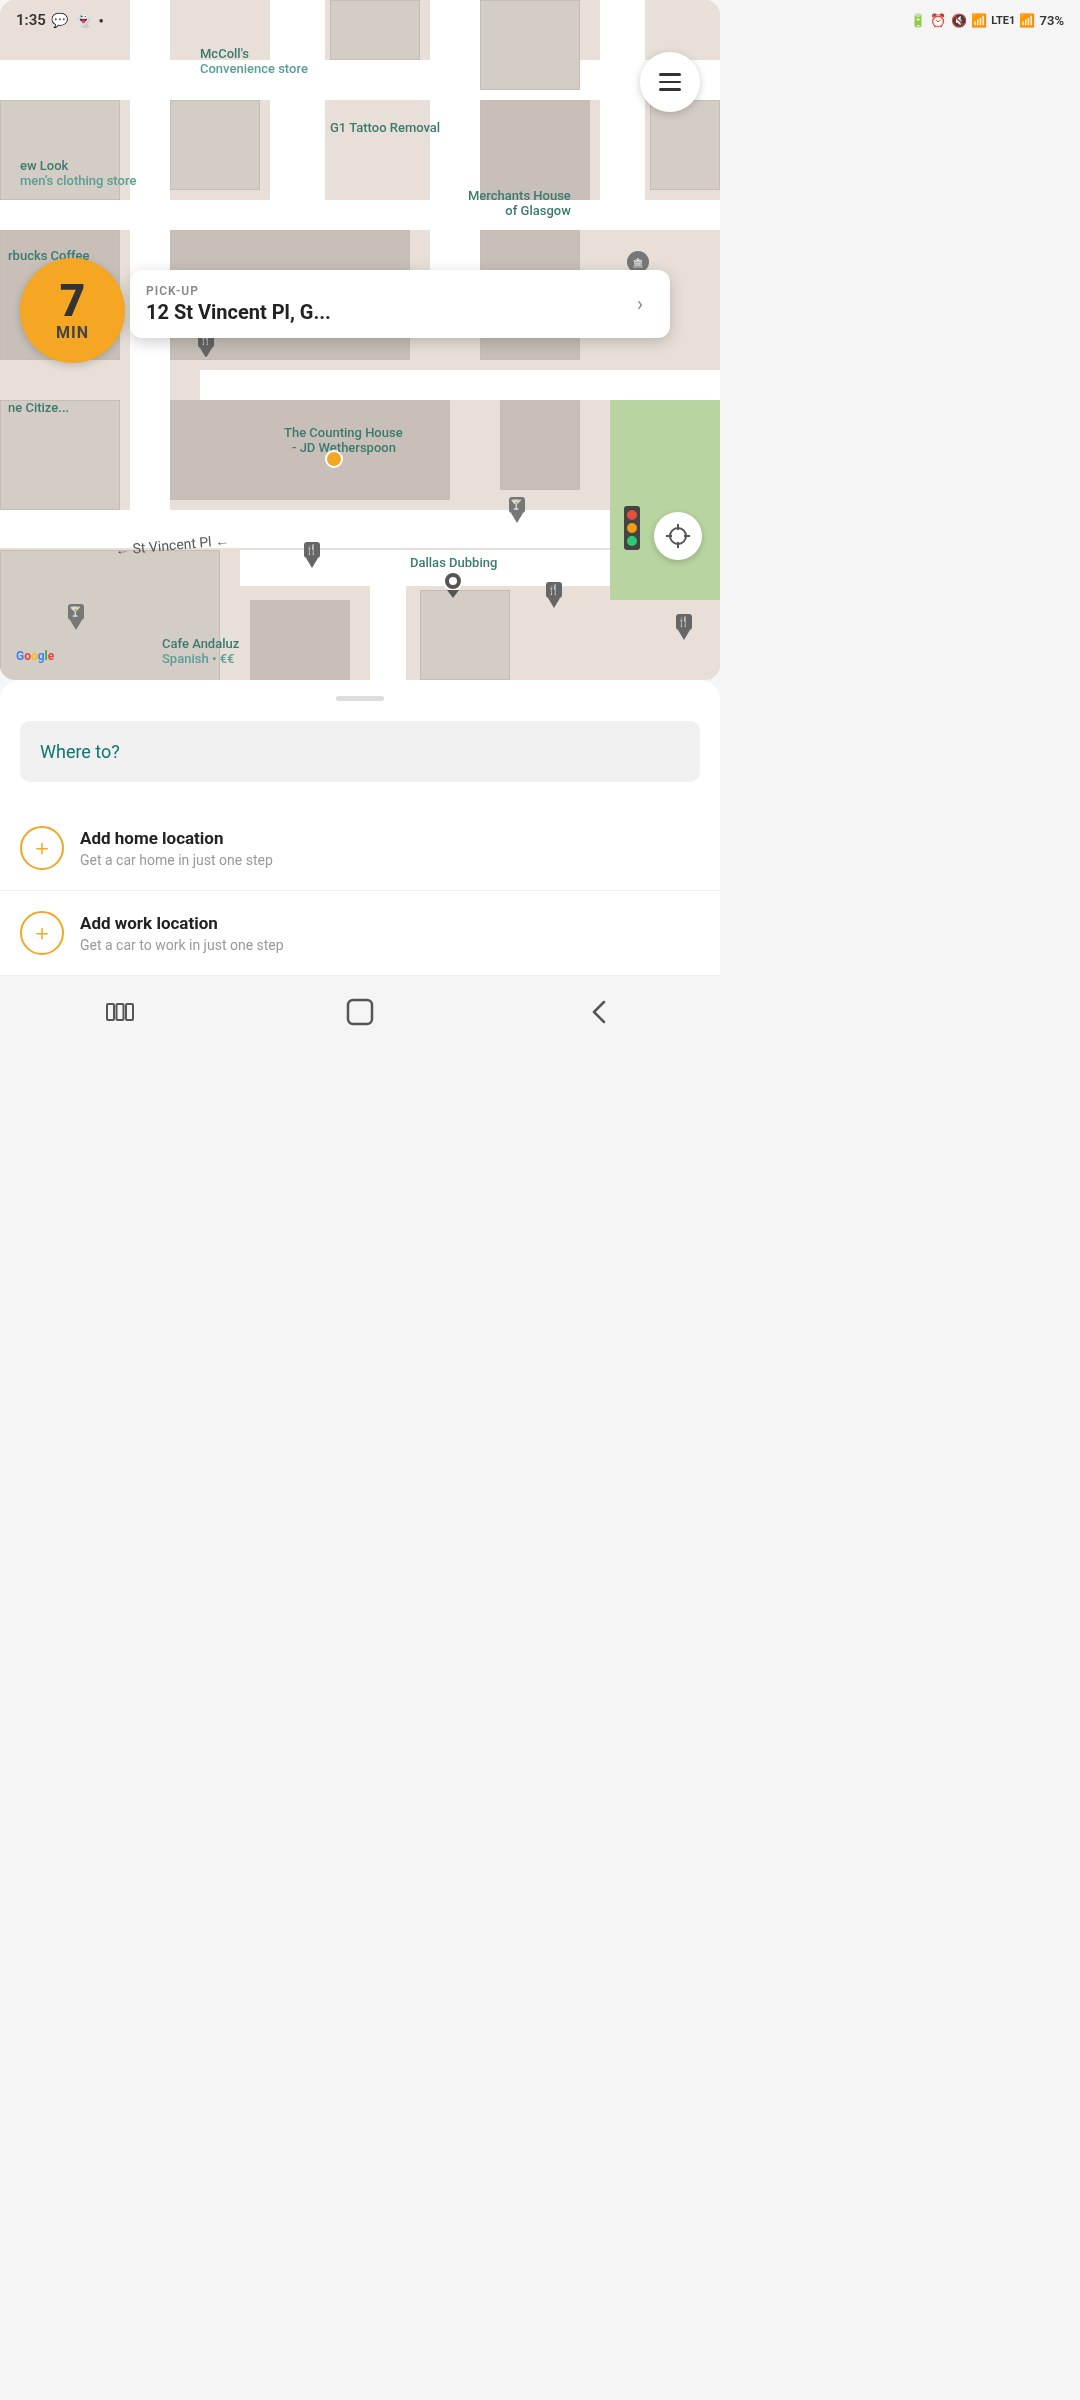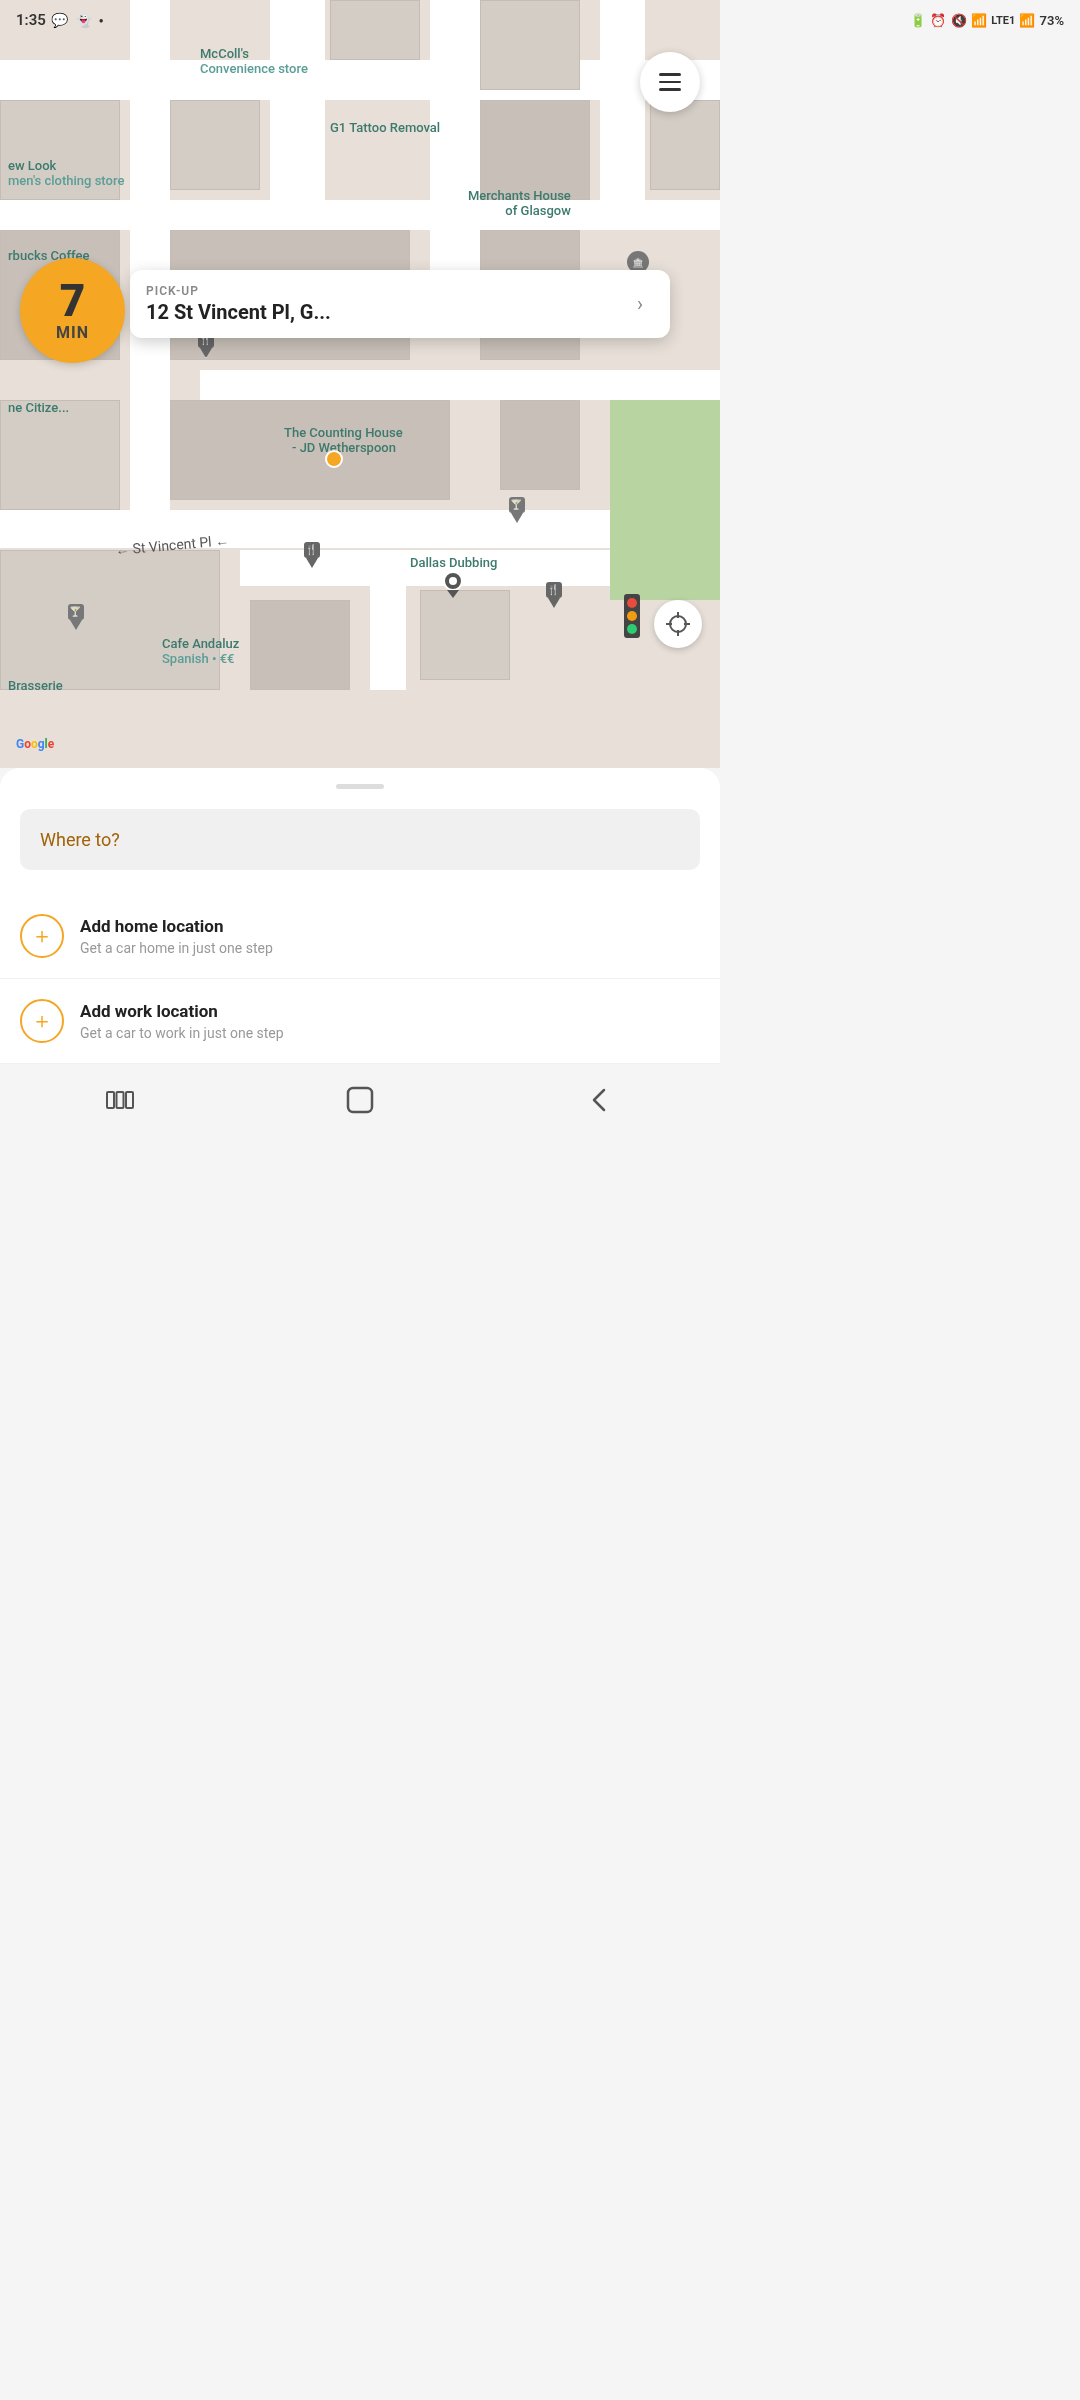--- a/index.html
+++ b/index.html
@@ -36,23 +36,24 @@
       align-items: center;
       gap: 4px;
       font-size: 13px;
       color: #333;
     }
 
     
     .map-container {
       position: relative;
       width: 720px;
-      height: 768px;
+      height: 680px;
       background: #e8e0d8;
       overflow: hidden;
+      border-radius: 15px;
     }
 
     
     .map-bg {
       position: absolute;
       inset: 0;
       background: #e8e0d8;
     }
 
     
@@ -275,21 +276,21 @@
     
     .where-to-container {
       margin: 0 20px 24px;
     }
 
     .where-to-input {
       background: #f0f0f0;
       border-radius: 10px;
       padding: 20px 20px;
       font-size: 18px;
-      color: #a16207;
+      color: #0f766e;
       font-weight: 400;
       cursor: pointer;
     }
 
     
     .location-item {
       display: flex;
       align-items: center;
       padding: 20px 20px;
       border-bottom: 1px solid #f0f0f0;
@@ -419,21 +420,21 @@
   <div class="park" style="top:400px;left:610px;width:110px;height:200px;"></div>
 
   <div class="map-label" style="top:46px;left:200px;">
     <span>McColl's</span><br>
     <span class="map-label-small">Convenience store</span>
   </div>
   <div class="map-label" style="top:120px;left:330px;">G1 Tattoo Removal</div>
   <div class="map-label" style="top:188px;left:468px;text-align:right;">
     Merchants House<br>of Glasgow
   </div>
-  <div class="map-label" style="top:158px;left:8px;">
+  <div class="map-label" style="top:158px;left:20px;">
     ew Look<br><span class="map-label-small">men's clothing store</span>
   </div>
   <div class="map-label" style="top:248px;left:8px;">rbucks Coffee</div>
   <div class="map-label" style="top:400px;left:8px;">ne Citize...</div>
   <div class="map-label" style="top:425px;left:284px;">
     The Counting House<br><span style="padding-left:8px;margin-top:17px;">- JD Wetherspoon</span>
   </div>
   <div class="map-label" style="top:555px;left:410px;">Dallas Dubbing</div>
   <div class="map-label" style="top:636px;left:162px;">
     Cafe Andaluz<br><span class="map-label-small">Spanish • €€</span>

